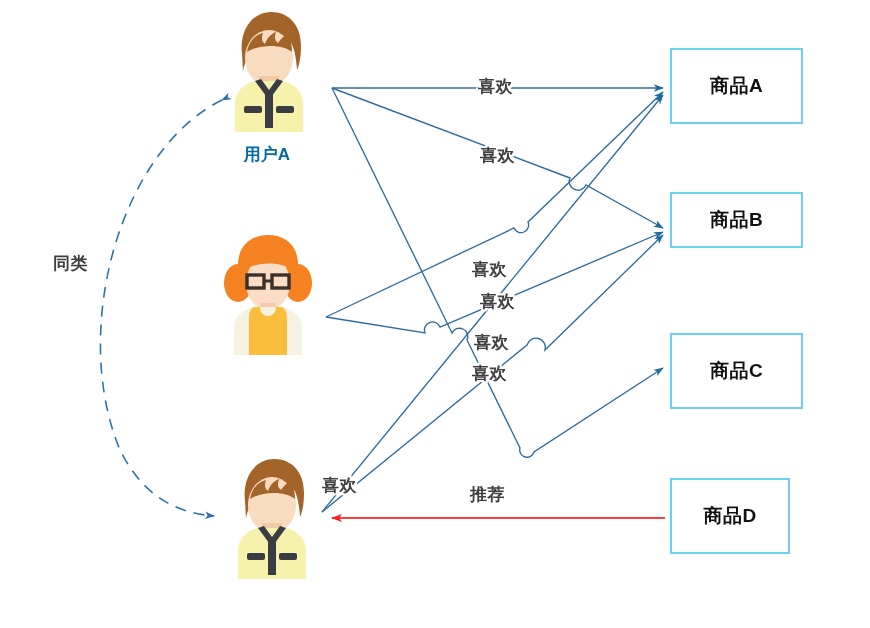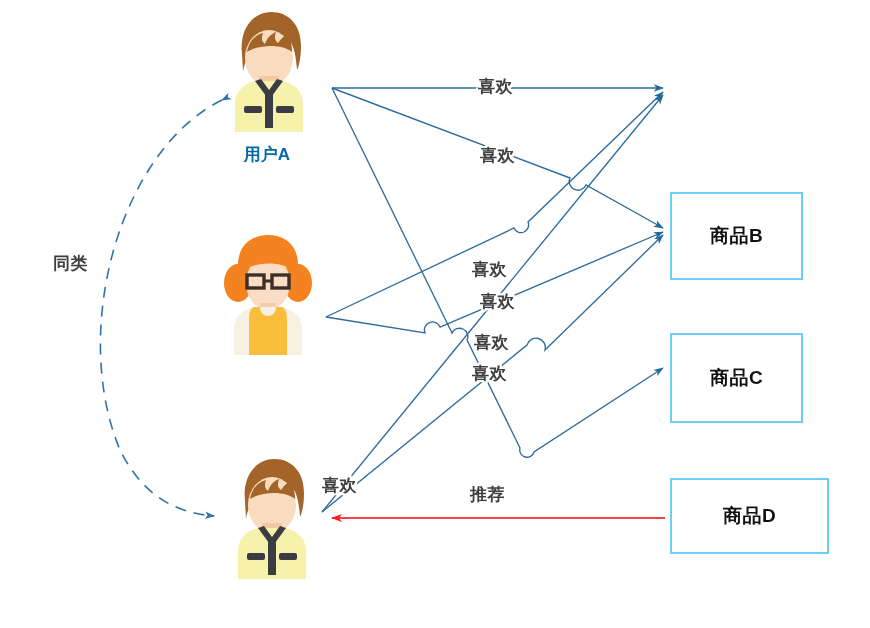--- a/index.html
+++ b/index.html
@@ -127,27 +127,30 @@
     <ellipse cx="56" cy="50" rx="24" ry="28" fill="#F9DCC0"></ellipse>
     <path fill="#A3642A" d="M34,44 C36,33 42,27 50,25 C48,31 49,34 52,36 C54,30 58,26 63,24 C61,30 62,33 65,35 C68,30 72,27 76,26 C78,33 79,39 79,44 C70,36 46,36 34,44 Z"></path>
     <path fill="#F1C9A5" d="M46,68 h20 v14 h-20 z"></path>
     <path fill="#F7F2AB" d="M22,124 L22,96 C22,84 30,76 42,73 L70,73 C82,76 90,84 90,96 L90,124 Z"></path>
     <path fill="#3B3B44" d="M42,73 L56,92 L70,73 L64,71 L56,82 L48,71 Z"></path>
     <rect x="52" y="86" width="8" height="34" fill="#3B3B44"></rect>
     <rect x="31" y="98" width="18" height="7" rx="2" fill="#3B3B44"></rect>
     <rect x="63" y="98" width="18" height="7" rx="2" fill="#3B3B44"></rect>
   </svg>
 
-  <div class="item-box" style="left:670px;top:192px;width:133px;height:88px;">
+  <div class="item-box" style="left:670px;top:48px;width:133px;height:76px;">
+    <span>商品A</span>
+  </div>
+  <div class="item-box" style="left:670px;top:192px;width:133px;height:56px;">
     <span>商品B</span>
   </div>
-  <div class="item-box" style="left:670px;top:333px;width:133px;height:90px;">
+  <div class="item-box" style="left:670px;top:333px;width:133px;height:76px;">
     <span>商品C</span>
   </div>
-  <div class="item-box" style="left:670px;top:478px;width:159px;height:76px;">
+  <div class="item-box" style="left:670px;top:478px;width:120px;height:76px;">
     <span>商品D</span>
   </div>
 
   <div class="edge-label" style="left:478px;top:78px;">喜欢</div>
   <div class="edge-label" style="left:480px;top:147px;">喜欢</div>
   <div class="edge-label" style="left:472px;top:261px;">喜欢</div>
   <div class="edge-label" style="left:480px;top:293px;">喜欢</div>
   <div class="edge-label" style="left:474px;top:334px;">喜欢</div>
   <div class="edge-label" style="left:472px;top:365px;">喜欢</div>
   <div class="edge-label" style="left:322px;top:477px;">喜欢</div>

